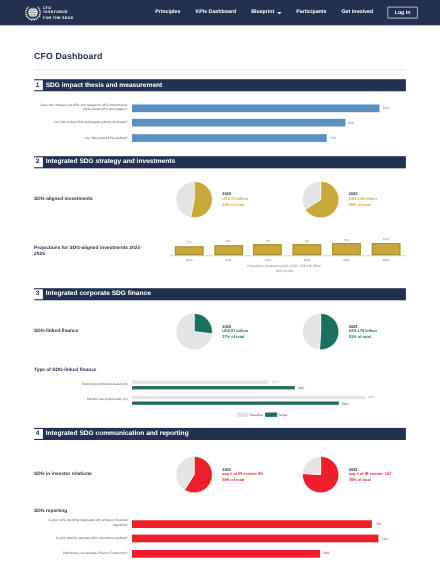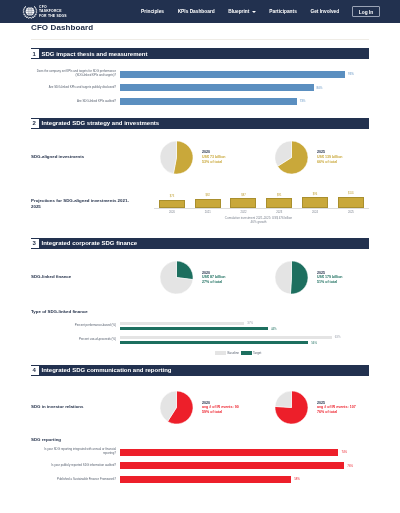--- a/index.html
+++ b/index.html
@@ -8,21 +8,21 @@
   .nav{height:23px;background:#22314f;display:flex;align-items:center;box-sizing:border-box;padding:0 20px 0 26px;}
   .brand{display:flex;align-items:center;}
   .brand-mark{width:18px;height:20px;flex:0 0 18px;position:relative;top:0.5px;margin-left:-5px;display:block;}
   .brand-mark svg{display:block;}
   .brand-text{color:#fff;font-size:3.4px;line-height:4.15px;font-weight:700;letter-spacing:.2px;margin-left:0px;}
   .nav-links{margin-left:auto;display:flex;align-items:center;}
   .nav-link{color:#fff;font-size:4.8px;font-weight:700;padding:0 6.8px;white-space:nowrap;display:flex;align-items:center;cursor:pointer;}
   .caret{width:0;height:0;border-left:2.1px solid transparent;border-right:2.1px solid transparent;border-top:2.3px solid #fff;margin-left:2.4px;}
   .login-btn{border:0.8px solid #9aa3b5;color:#fff;font-size:4.8px;font-weight:700;line-height:11px;height:11px;width:28px;text-align:center;margin-left:6px;border-radius:1px;cursor:pointer;box-sizing:border-box;}
   .page{box-sizing:border-box;width:400px;padding:0 31px;}
-  .page-title{font-size:8px;font-weight:700;color:#1d2a44;margin:0 0 0 0;letter-spacing:.1px;}
+  .page-title{font-size:8px;font-weight:700;color:#1d2a44;margin:24px 0 0 0;letter-spacing:.1px;}
   .title-rule{height:1px;background:#efece6;margin-top:7px;}
   .sec{margin-top:8px;}
   .sec-head{height:11px;background:#22314f;display:flex;align-items:center;}
   .sec-num{width:8.5px;height:9px;margin-left:-1px;background:#fff;color:#1d2a44;font-size:6px;font-weight:700;display:flex;align-items:center;justify-content:center;}
   .sec-title{color:#fff;font-size:6px;font-weight:700;margin-left:3px;}
   .hbars{padding-top:8.5px;padding-bottom:1.5px;}
   .hbars-4{padding-top:3.5px;}
   .hbar-row{display:flex;align-items:center;height:13.6px;}
   .hbar-cat{font-size:2.9px;line-height:3.9px;color:#555e6d;text-align:right;width:89px;flex:0 0 89px;padding-right:4px;box-sizing:border-box;}
   .hbar-track{flex:1 1 auto;position:relative;height:7px;margin-right:7px;}

